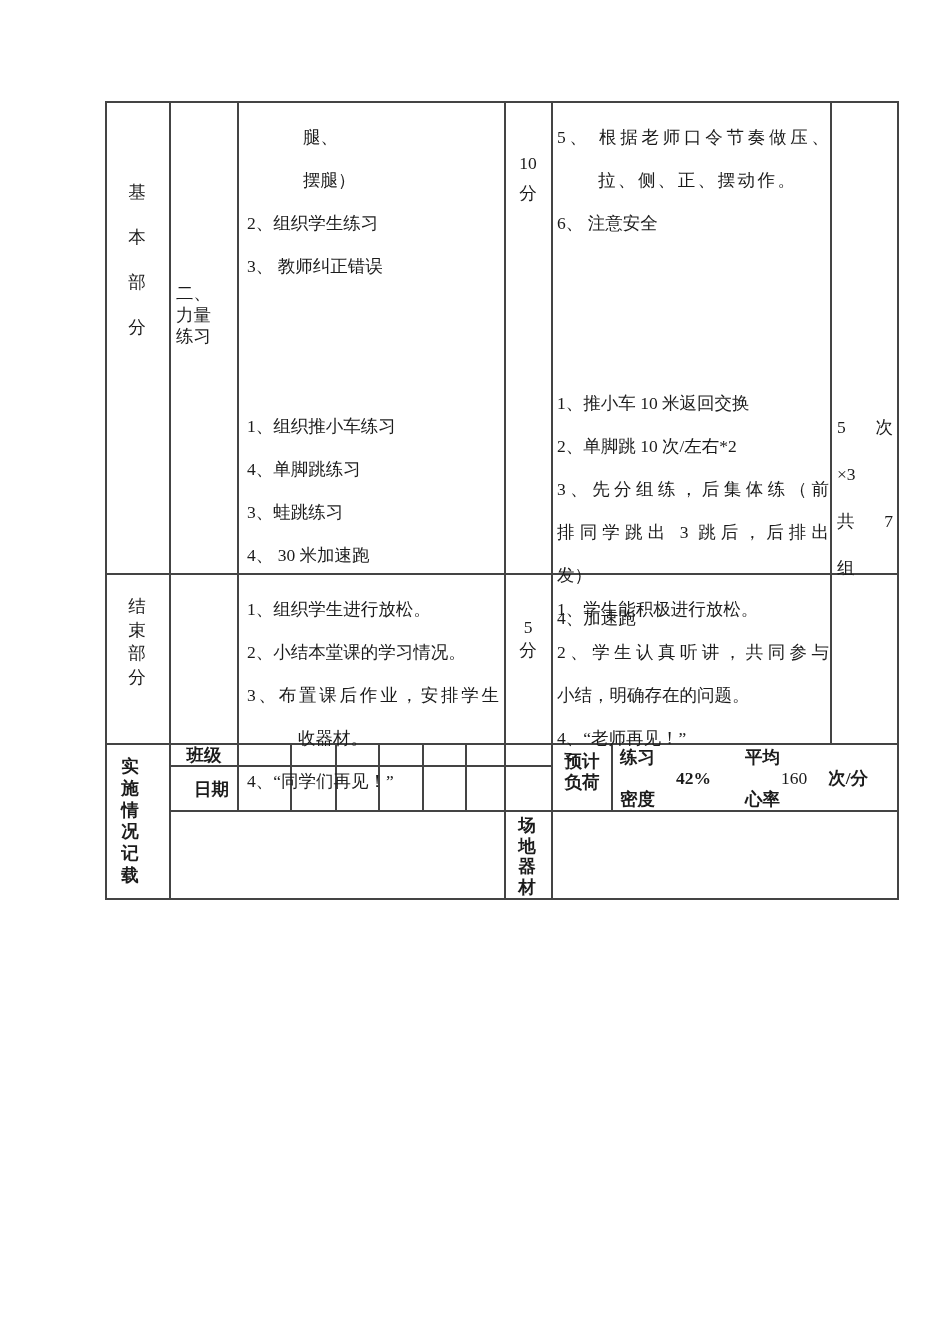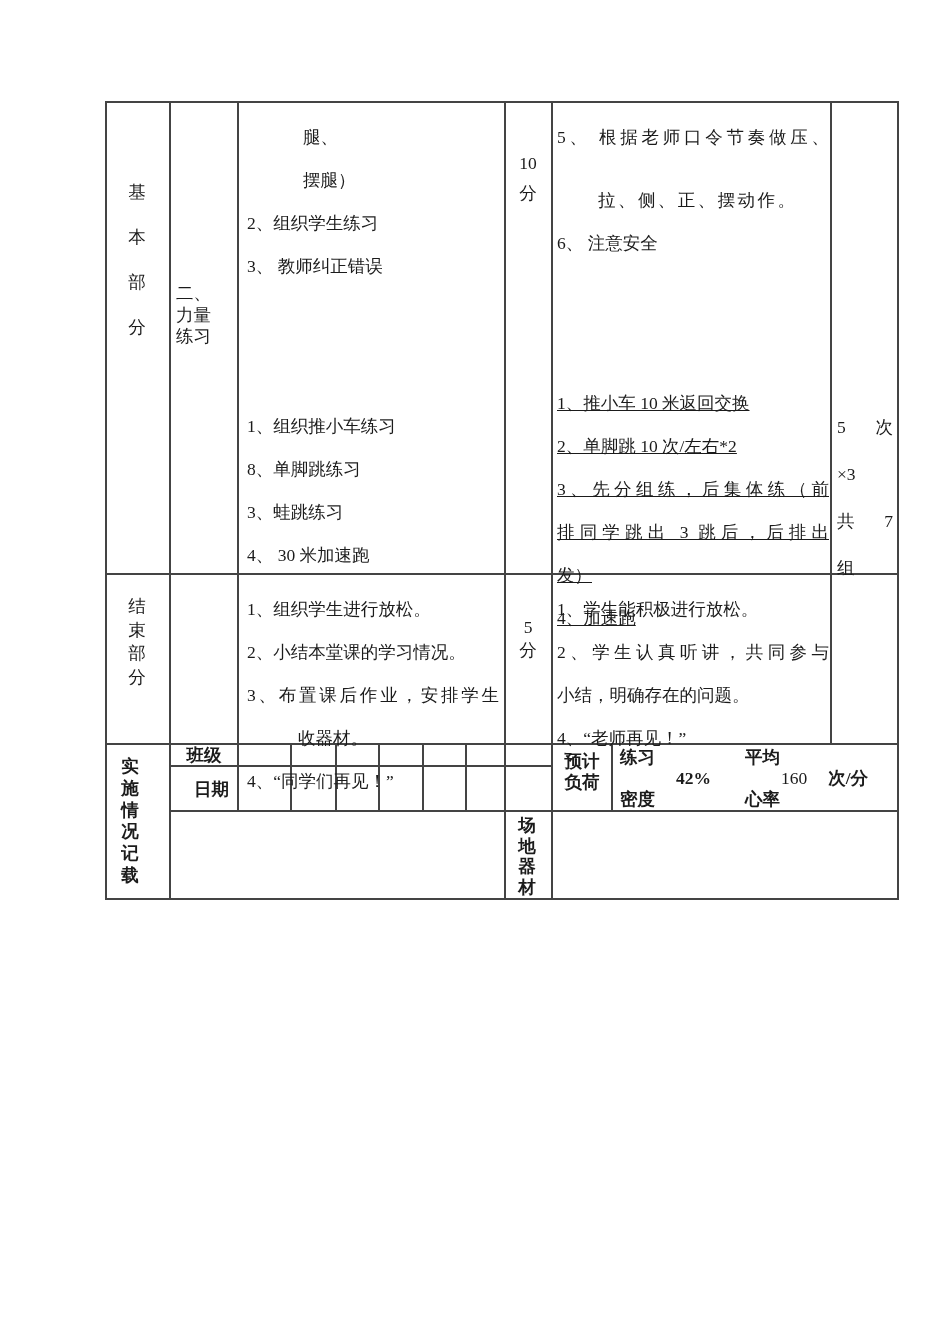--- a/index.html
+++ b/index.html
@@ -27,28 +27,28 @@
   #V12{left:830px;top:101px;width:2px;height:644px}
   #V13{left:897px;top:101px;width:2px;height:799px}
   
   .t{position:absolute;font-size:17.5px;line-height:21.5px;white-space:pre-line;}
   .vt{text-align:center;width:22px;}
   .ctr{text-align:center;}
   .bold{font-weight:bold;}
   .stretch{text-align:justify;text-align-last:justify;}
   .ind56{margin-left:56px;}
   .ind35{margin-left:35px;padding-left:16px;}
-  .cont-line{margin-left:41px;width:197px;text-align:justify;text-align-last:justify;margin-top:20px;}
+  .cont-line{margin-left:41px;width:197px;text-align:justify;text-align-last:justify;}
   #sec-basic{left:126px;top:170px;line-height:45px;}
   #sub-strength{left:176px;top:283px;width:56px;}
   #basic-teach-a{left:247px;top:105px;width:252px;}
   #basic-teach-b{left:247px;top:394px;width:252px;}
   #basic-time{left:505px;top:148px;width:46px;line-height:30px;}
   #basic-req-a{left:557px;top:105px;width:272px;}
-  #basic-req-b{left:557px;top:371px;width:272px;text-decoration:underline;}
+  #basic-req-b{left:557px;top:371px;width:272px;}
   #basic-load{left:837px;top:392px;width:56px;line-height:23.5px;}
   #sec-end{left:126px;top:595px;line-height:23.5px;}
   #end-teach{left:247px;top:577px;width:252px;font-family:Liberation Serif, serif;}
   #end-time{left:505px;top:616px;width:46px;line-height:23px;}
   #end-req{left:557px;top:577px;width:272px;}
   #impl-label{left:119px;top:756px;line-height:21.8px;}
   #class-label{left:171px;top:745px;width:66px;}
   #date-label{left:171px;top:779px;width:81px;}
   #load-label{left:553px;top:751px;width:58px;line-height:21px;text-align:center;}
   #density-top{left:620px;top:747px;}
@@ -97,21 +97,21 @@
 
   <div class="t" id="basic-teach-a">
     <div class="ind56">腿、</div>
     <div class="ind56">摆腿）</div>
     <div>2、组织学生练习</div>
     <div>3、 教师纠正错误</div>
   </div>
 
   <div class="t" id="basic-teach-b">
     <div>1、组织推小车练习</div>
-    <div>8、单脚跳练习</div>
+    <div>4、单脚跳练习</div>
     <div>3、蛙跳练习</div>
     <div>4、 30 米加速跑</div>
   </div>
 
   <div class="t ctr" id="basic-time">10
 分</div>
 
   <div class="t" id="basic-req-a">
     <div class="stretch">5、 根据老师口令节奏做压、</div>
     <div class="cont-line">拉、侧、正、摆动作。</div>

